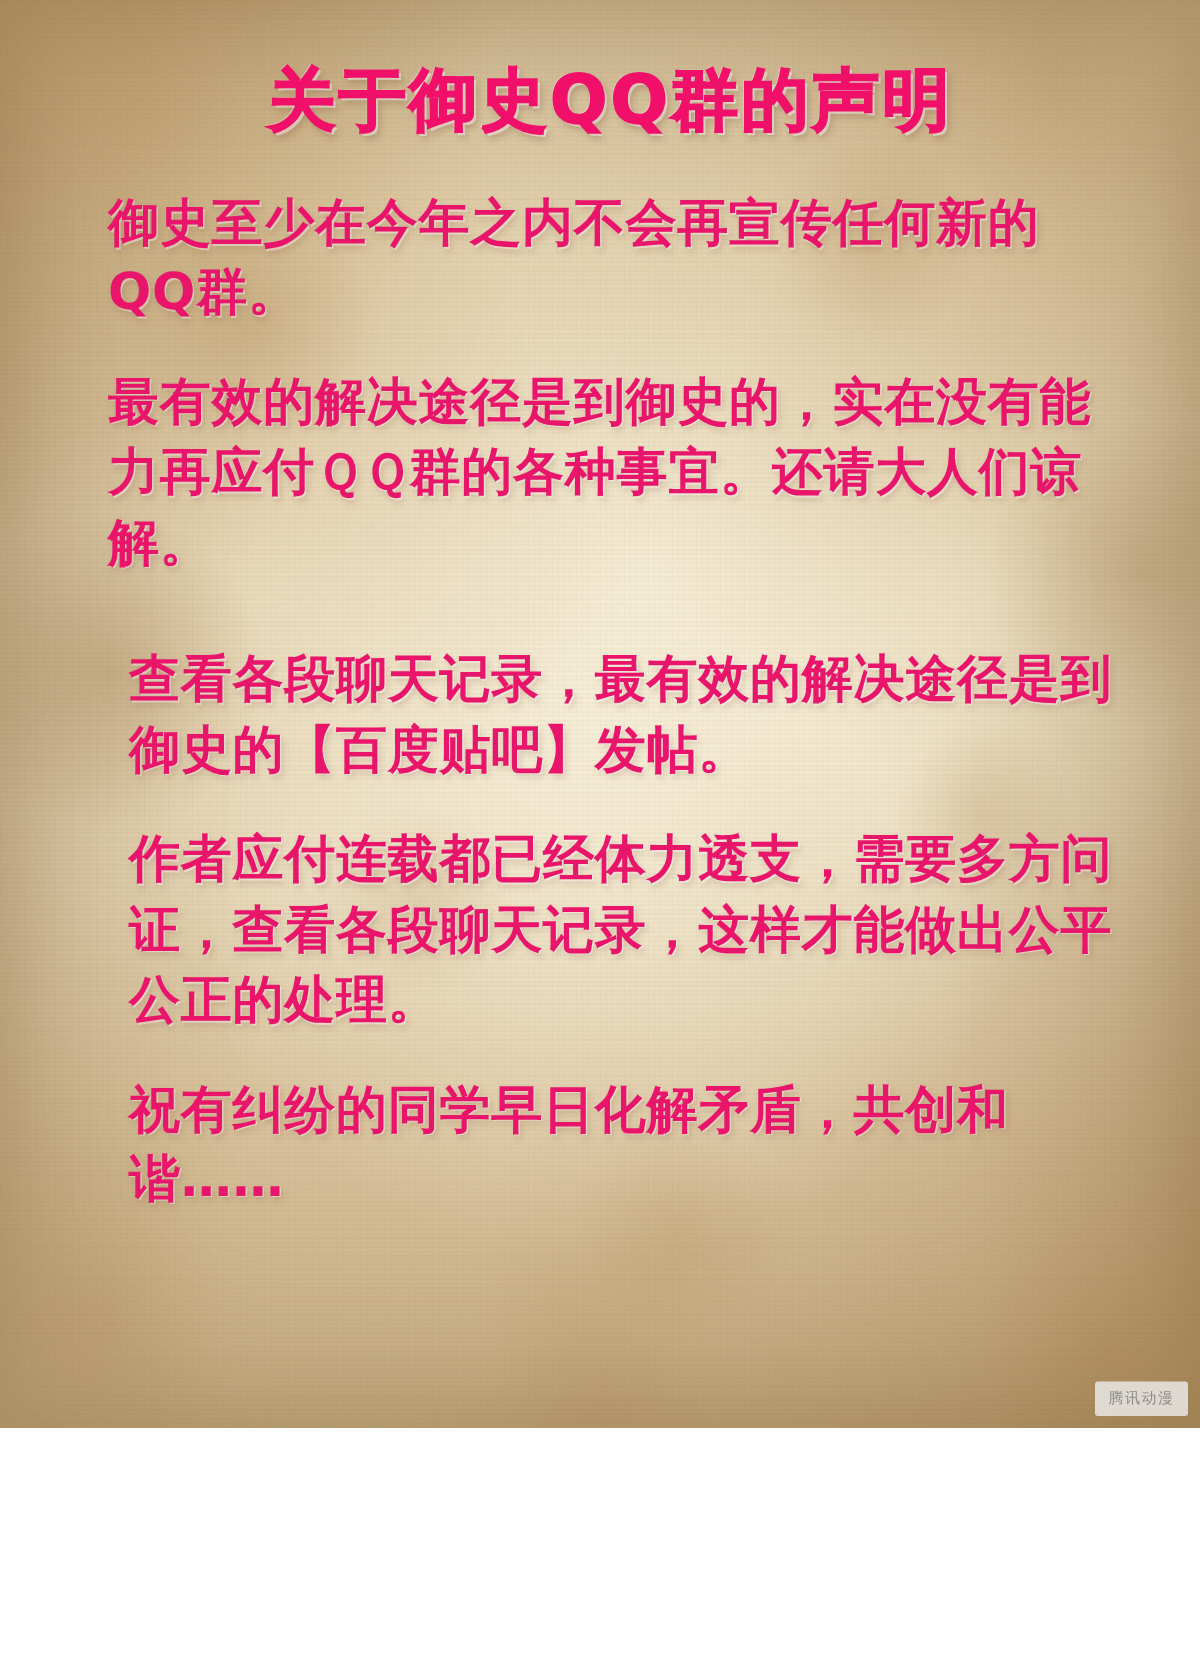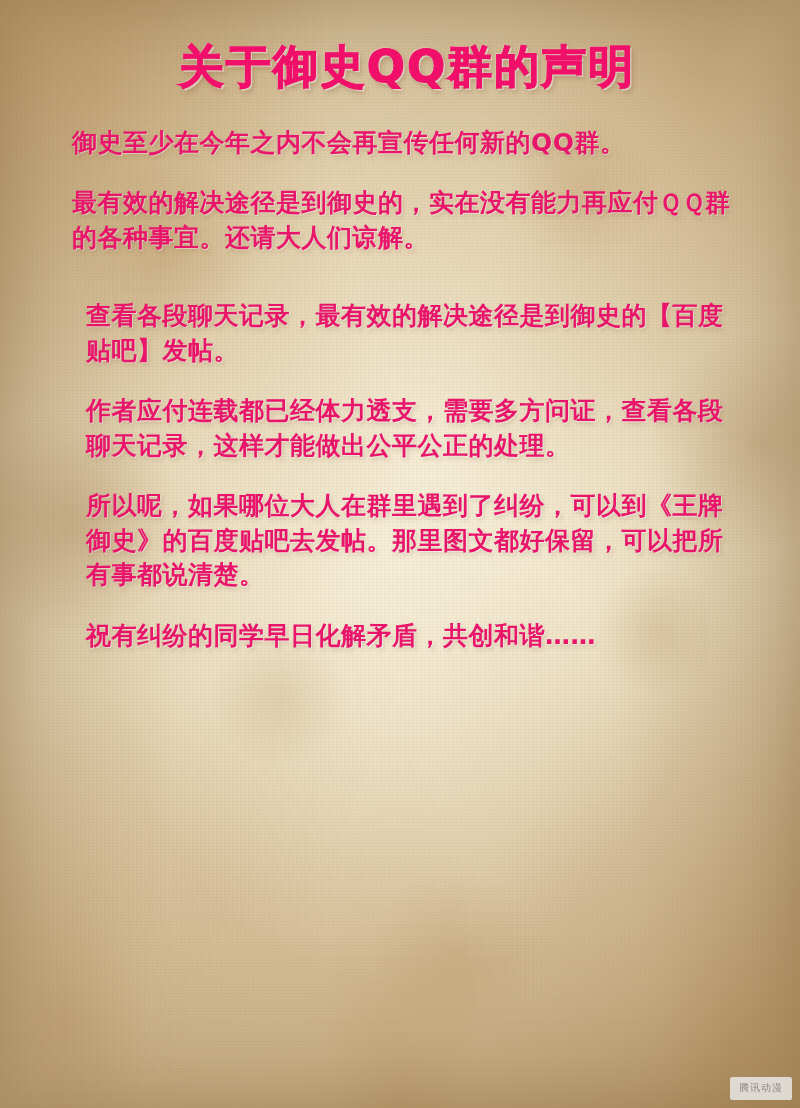--- a/index.html
+++ b/index.html
@@ -8,21 +8,21 @@
   }
   body {
     width: 800px;
     height: 1108px;
     overflow: hidden;
     font-family: "DejaVu Sans", "Liberation Sans", sans-serif;
   }
   .page {
     position: relative;
     width: 800px;
-    height: 1108px;
+    height: 952px;
     box-sizing: border-box;
     background-color: #e8dcc0;
     background-image:
       radial-gradient(ellipse at 12% 8%, rgba(184,146,92,0.55) 0%, rgba(184,146,92,0) 42%),
       radial-gradient(ellipse at 88% 6%, rgba(176,135,80,0.50) 0%, rgba(176,135,80,0) 38%),
       radial-gradient(ellipse at 50% 50%, rgba(246,238,216,0.95) 0%, rgba(246,238,216,0) 55%),
       radial-gradient(ellipse at 8% 92%, rgba(170,128,72,0.55) 0%, rgba(170,128,72,0) 40%),
       radial-gradient(ellipse at 92% 95%, rgba(166,124,70,0.55) 0%, rgba(166,124,70,0) 40%),
       radial-gradient(ellipse at 50% 100%, rgba(180,140,86,0.45) 0%, rgba(180,140,86,0) 45%),
       linear-gradient(115deg, rgba(150,110,60,0.28) 0%, rgba(255,250,232,0.10) 28%, rgba(255,250,232,0.10) 68%, rgba(150,110,60,0.30) 100%),
@@ -80,21 +80,21 @@
       3px 4px 5px rgba(120,70,50,0.30);
     -webkit-text-stroke: 1.2px #f0106a;
   }
 
   .body-text {
     margin-top: 34px;
   }
 
   .para {
     color: #e8156b;
-    font-size: 25px;
+    font-size: 34px;
     font-weight: bold;
     line-height: 1.38;
     letter-spacing: 0.5px;
     margin: 0 0 26px 0;
     text-shadow:
       1px 1px 0 rgba(255,255,255,0.40),
       2px 3px 4px rgba(130,80,60,0.22);
   }
   .para.indent { padding-left: 14px; }
   .para.gap-top { margin-top: 44px; }
@@ -123,19 +123,18 @@
   <div class="vignette"></div>
 
   <div class="content">
     <h1 class="title">关于御史QQ群的声明</h1>
 
     <div class="body-text">
       <p class="para">御史至少在今年之内不会再宣传任何新的QQ群。</p>
       <p class="para">最有效的解决途径是到御史的，实在没有能力再应付ＱＱ群的各种事宜。还请大人们谅解。</p>
       <p class="para indent gap-top">查看各段聊天记录，最有效的解决途径是到御史的【百度贴吧】发帖。</p>
       <p class="para indent">作者应付连载都已经体力透支，需要多方问证，查看各段聊天记录，这样才能做出公平公正的处理。</p>
-      <p class="para indent">所以呢，如果哪位大人在群里遇到了纠纷，可以到《王牌御史》的百度贴吧去发帖。那里图文都好保留，可以把所有事都说清楚。</p>
       <p class="para indent tight">祝有纠纷的同学早日化解矛盾，共创和谐……</p>
     </div>
   </div>
 
   <div class="watermark">腾讯动漫</div>
 </div>
 
 </body></html>

